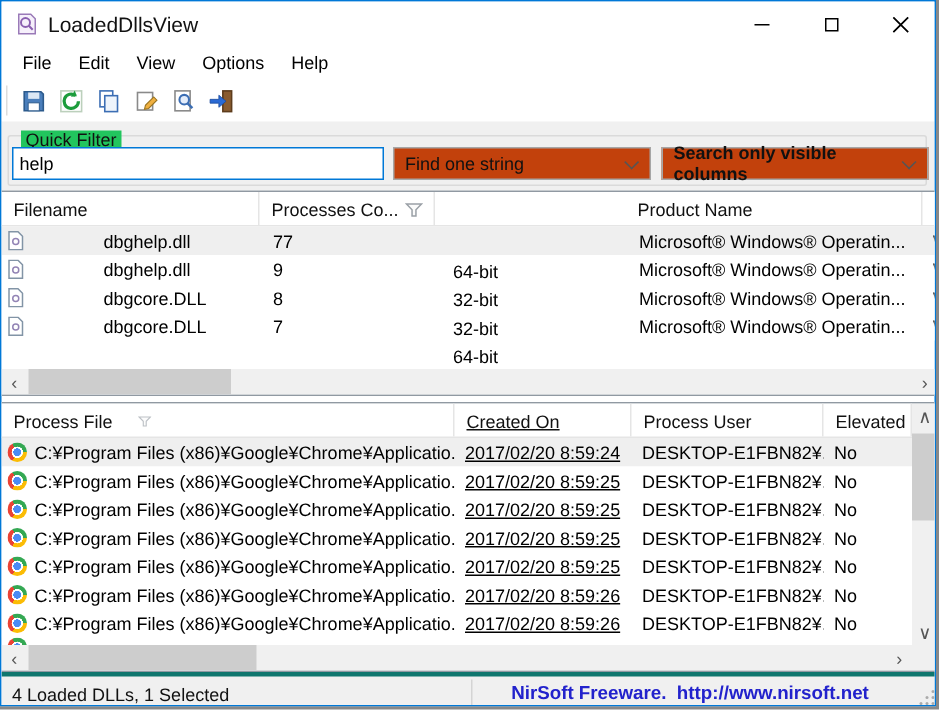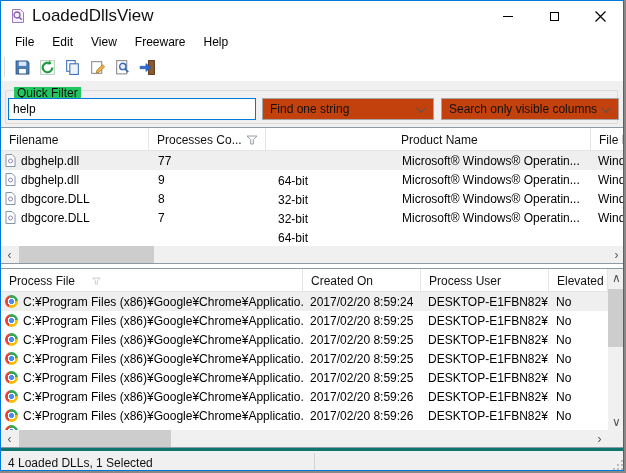--- a/index.html
+++ b/index.html
@@ -6,21 +6,21 @@
   html,body { background:#888; }
   body { font-family:"Liberation Sans","DejaVu Sans",sans-serif; }
   .window{
     position:relative; width:624px; height:471px;
     border:1px solid #0078d7; background:#fff; overflow:hidden;
     font-size:12px; color:#000;
   }
   
   .titlebar{ height:30px; display:flex; align-items:center; background:#fff; }
   .app-icon{ margin-left:9px; width:16px; height:16px; flex:0 0 auto; }
-  .title-text{ margin-left:6px; font-size:17px; color:#111; }
+  .title-text{ margin-left:6px; font-size:14px; color:#111; }
   .win-controls{ margin-left:auto; display:flex; height:100%; }
   .win-btn{ width:46px; height:100%; display:flex; align-items:center; justify-content:center; }
   .glyph-min{ width:10px; border-top:1px solid #000; }
   .glyph-max{ width:9px; height:9px; border:1px solid #000; }
   
   .menubar{ height:22px; display:flex; align-items:center; padding-left:5px; background:#fff; }
   .menu-item{ padding:3px 9px; }
   
   .toolbar{ height:28px; display:flex; align-items:center; background:#fff; }
   .tb-sep{ width:1px; height:20px; background:#dcdcdc; margin:0 5px 0 3px; }
@@ -30,41 +30,41 @@
   .groupbox{ position:absolute; left:4px; right:5px; top:9px; bottom:3px;
              border:1px solid #dadada; border-radius:2px; }
   .groupbox-label{ position:absolute; left:8px; top:-4px; background:#22c55e; padding:0 3px;
                    font-size:12px; line-height:12px; color:#111; }
   .filter-input{ position:absolute; left:7px; top:17px; width:248px; height:22px;
                  border:1px solid #0078d7; background:#fff; font:12px "Liberation Sans",sans-serif;
                  padding:0 4px; color:#000; outline:none; }
   .combo{ position:absolute; top:17px; height:22px; background:#c2410c; border:1px solid #a6a6a6;
           display:flex; align-items:center; padding:0 7px; color:#111; }
   .combo-1{ left:261px; width:172px; }
-  .combo-2{ left:440px; width:178px; }
+  .combo-2{ left:440px; width:178px;font-weight:bold; }
   .chevron{ margin-left:auto; width:7px; height:7px; border-left:1px solid #555;
             border-bottom:1px solid #555; transform:rotate(-45deg) translateY(-2px); }
   
   .pane{ position:absolute; left:0; width:624px; background:#fff;
          border-top:1px solid #9099a2; border-bottom:1px solid #9099a2; overflow:hidden; }
   .upper-pane{ top:126px; height:137px; }
   .lower-pane{ top:267px; height:180px; }
   .lv-header{ display:flex; height:23px; background:#fff; border-bottom:1px solid #e5e5e5; }
   .hcell{ position:relative; padding:5px 0 0 8px; border-right:1px solid #e5e5e5;
           overflow:hidden; white-space:nowrap; color:#111; }
   .trow{ display:flex; height:19px; align-items:center; background:#fff; }
   .trow.sel{ background:#efefef; }
   .c{ overflow:hidden; white-space:nowrap; height:100%; display:flex; align-items:center; }
   
-  .u-c1{ width:148px; } .u-c2{ width:117px; } .u-c3{ width:127px;margin-top:40px; }
+  .u-c1{ width:172px; } .u-c2{ width:117px; } .u-c3{ width:127px;margin-top:40px; }
   .u-c4{ width:198px; } .u-c5{ flex:1; }
-  .u-c1.c{ padding-left:4px; } .u-c2.c{ padding-left:9px; } .u-c3.c{ padding-left:12px; }
+  .u-c1.c{ padding-left:4px;gap:48px; } .u-c2.c{ padding-left:9px; } .u-c3.c{ padding-left:12px; }
   .u-c4.c{ padding-left:9px; } .u-c5.c{ padding-left:7px; }
   
-  .l-c1{ width:302px; } .l-c2{ width:118px; } .l-c3{ width:128px; } .l-c4{ flex:1; }
+  .l-c1{ width:302px; } .l-c2{ width:118px;text-decoration:underline; } .l-c3{ width:128px; } .l-c4{ flex:1; }
   .l-c1.c{ padding-left:4px; } .l-c2.c{ padding-left:7px; } .l-c3.c{ padding-left:7px; }
   .l-c4.c{ padding-left:7px; }
   .row-icon{ margin-right:5px; flex:0 0 auto; }
   .sort-funnel{ position:absolute; right:7px; top:7px; }
   .sort-mini{ display:inline-block; margin-left:14px; opacity:.75; }
   .chrome{ width:13px; height:13px; border-radius:50%; margin-right:5px; flex:0 0 auto;
     background:
       radial-gradient(circle at 50% 50%, #4b8bf4 0 28%, #ffffff 29% 41%, rgba(0,0,0,0) 42%),
       conic-gradient(from -150deg, #ea4335 0deg 120deg, #34a853 120deg 240deg, #fbbc05 240deg 360deg); }
   .rows-clip{ position:absolute; left:0; top:23px; right:17px; bottom:17px; overflow:hidden; }
@@ -114,21 +114,21 @@
           <path d="M0.5 0.5l9 9M9.5 0.5l-9 9" stroke="#000" stroke-width="1.1"></path>
         </svg>
       </div>
     </div>
   </div>
 
   <div class="menubar">
     <span class="menu-item">File</span>
     <span class="menu-item">Edit</span>
     <span class="menu-item">View</span>
-    <span class="menu-item">Freeware</span>
+    <span class="menu-item">Options</span>
     <span class="menu-item">Help</span>
   </div>
 
   <div class="toolbar">
     <div class="tb-sep"></div>
     <div class="tb-btn">
       <svg width="17" height="17" viewBox="0 0 16 16">
         <path d="M2 2h10.5L14 3.5V14H2z" fill="#4a7ebb" stroke="#2c5a8c"></path>
         <rect x="4.5" y="2.5" width="7" height="4" fill="#dce8f5"></rect>
         <rect x="4.5" y="9" width="7" height="5" fill="#fff" stroke="#2c5a8c" stroke-width="0.6"></rect>
@@ -346,20 +346,21 @@
       <div class="sb-arrow sb-left">‹</div>
       <div class="h-thumb" style="left:18px; width:152px;"></div>
       <div class="sb-arrow sb-right">›</div>
     </div>
     <div class="corner"></div>
   </div>
 
   <div class="statusbar">
     <span class="status-left">4 Loaded DLLs, 1 Selected</span>
     <div class="status-div"></div>
+    <span class="status-right">NirSoft Freeware.  http://www.nirsoft.net</span>
     <svg class="grip" width="12" height="12" viewBox="0 0 12 12">
       <circle cx="10" cy="2" r="1" fill="#ababab"></circle>
         <circle cx="10" cy="6" r="1" fill="#ababab"></circle>
       <circle cx="10" cy="10" r="1" fill="#ababab"></circle>
         <circle cx="6" cy="6" r="1" fill="#ababab"></circle>
       <circle cx="6" cy="10" r="1" fill="#ababab"></circle>
         <circle cx="2" cy="10" r="1" fill="#ababab"></circle>
     </svg>
   </div>
 

